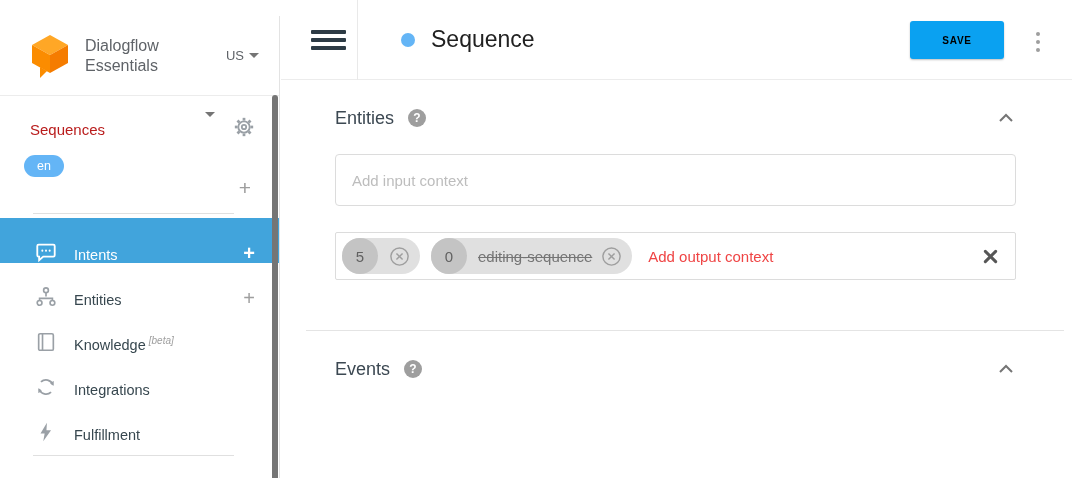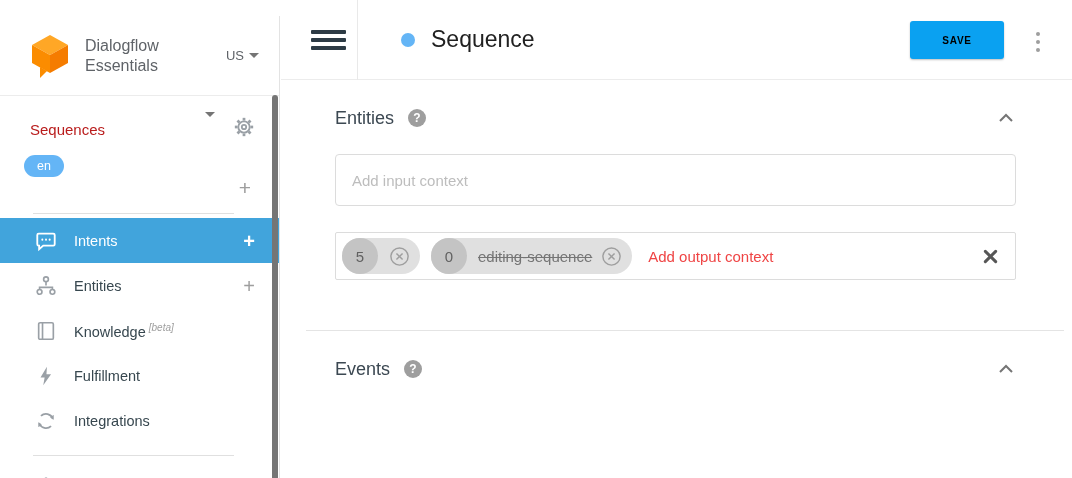--- a/index.html
+++ b/index.html
@@ -25,21 +25,21 @@
 
   .lang-row { display:flex; align-items:flex-start; padding:9px 26px 13px 24px;flex-direction:column; }
   .lang-pill { background:#64b5f6; color:#fff; font-size:12.5px; border-radius:11px;
                padding:4px 13px; cursor:pointer; }
   .plus-gray { margin-left:auto; color:#9e9e9e; font-size:21px; font-weight:400; line-height:1;
                cursor:pointer; padding:0 2px; }
 
   .sb-divider { height:1px; background:#e0e0e0; margin:2px 45px 4px 33px; border:none; }
   .sb-divider.lower { margin-top:12px; margin-bottom:6px; }
 
-  .nav-item { height:45px; display:flex; align-items:center; padding:0 24px 0 35px;
+  .nav-item { height:45px; display:flex; align-items:flex-end; padding:0 24px 0 35px;
               color:#37474f; font-size:14.5px; cursor:pointer; }
   .nav-item .nicon { width:22px; height:22px; display:flex; align-items:center; margin-right:17px; }
   .nav-item .plus { margin-left:auto; font-size:20px; color:#9e9e9e; line-height:1; }
   .nav-item.active { background:#41a4dc; color:#fff; }
   .nav-item.active .plus { color:#fff; font-weight:bold; }
   .beta-sup { font-size:10px; color:#9e9e9e; vertical-align:super; margin-left:3px;font-style:italic; }
 
   .scroll-thumb { position:absolute; right:1px; top:79px; width:6px; height:399px;
                   background:#757575; border-radius:3px; cursor:grab; }
 
@@ -184,38 +184,38 @@
               <line x1="8.2" y1="3" x2="8.2" y2="21"></line>
             </g>
           </svg>
         </span>
         <span><span>Knowledge</span><sup class="beta-sup">[beta]</sup></span>
       </div>
 
       <div class="nav-item">
         <span class="nicon">
           <svg width="22" height="22" viewBox="0 0 24 24">
-            <polygon points="13,2 6,13.5 10.5,13.5 9,22 17.5,10 12.5,10" fill="#9aa0a6"></polygon>
-          </svg>
-        </span>
-        <span>Fulfillment</span>
-      </div>
-
-      <div class="nav-item">
-        <span class="nicon">
-          <svg width="22" height="22" viewBox="0 0 24 24">
             <g stroke="#9aa0a6" stroke-width="2" fill="none">
               <path d="M6.5 6.5a8 8 0 0 1 13 3"></path>
               <path d="M17.5 17.5a8 8 0 0 1-13-3"></path>
             </g>
             <polygon points="20.5,5.5 20.2,11 16.2,7.5" fill="#9aa0a6"></polygon>
             <polygon points="3.5,18.5 3.8,13 7.8,16.5" fill="#9aa0a6"></polygon>
           </svg>
         </span>
         <span>Integrations</span>
+      </div>
+
+      <div class="nav-item">
+        <span class="nicon">
+          <svg width="22" height="22" viewBox="0 0 24 24">
+            <polygon points="13,2 6,13.5 10.5,13.5 9,22 17.5,10 12.5,10" fill="#9aa0a6"></polygon>
+          </svg>
+        </span>
+        <span>Fulfillment</span>
       </div>
 
       <hr class="sb-divider lower">
 
       <div class="nav-item">
         <span class="nicon">
           <svg width="22" height="22" viewBox="0 0 24 24">
             <g stroke="#9aa0a6" stroke-width="1.8" fill="none">
               <polygon points="12,4.5 2,9.5 12,14.5 22,9.5"></polygon>
               <path d="M6.5 12v4.2c0 1.6 2.6 2.8 5.5 2.8s5.5-1.2 5.5-2.8V12"></path>

